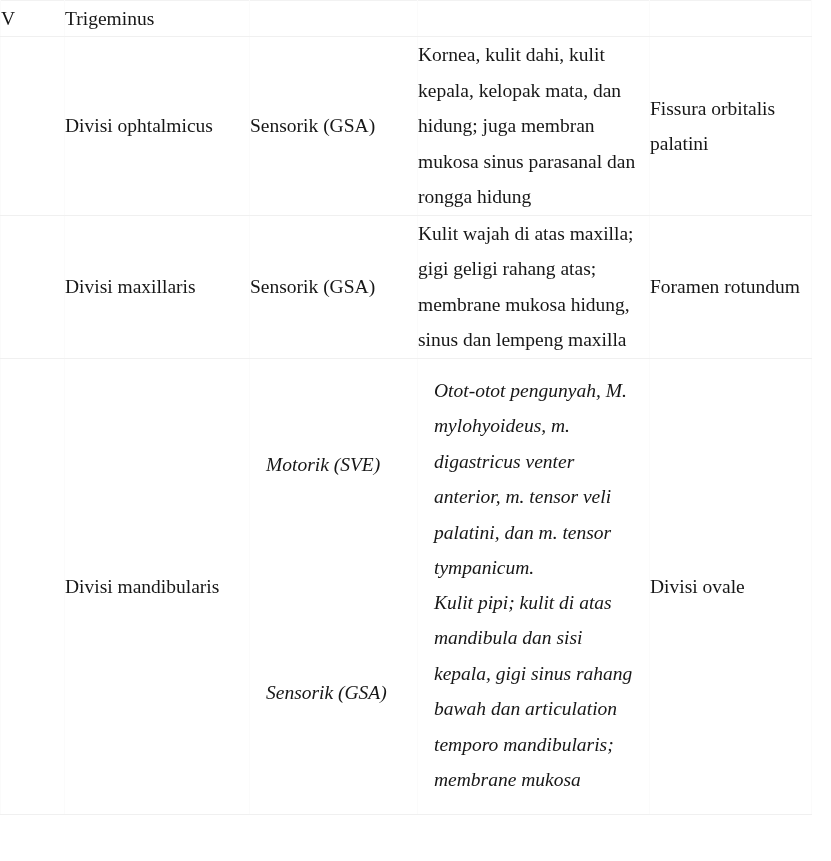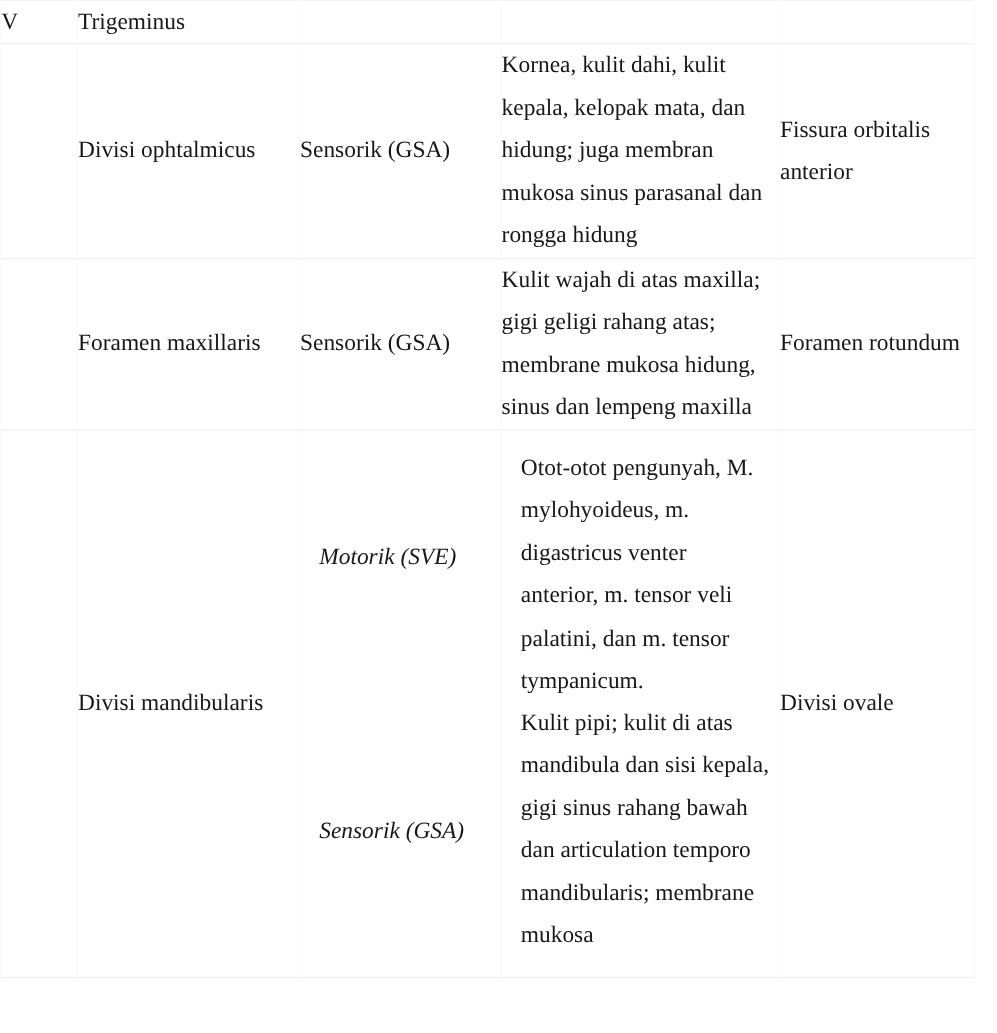--- a/index.html
+++ b/index.html
@@ -96,43 +96,43 @@
       <td class="cell-pad-3"></td>
       <td class="cell-pad-4"></td>
       <td class="cell-pad-5"></td>
     </tr>
 
     <tr>
       <td class="cell-pad num-cell"></td>
       <td class="cell-pad-2 mid">Divisi ophtalmicus</td>
       <td class="cell-pad-3 mid">Sensorik (GSA)</td>
       <td class="cell-pad-4 mid">Kornea, kulit dahi, kulit kepala, kelopak mata, dan hidung; juga membran mukosa sinus parasanal dan rongga hidung</td>
-      <td class="cell-pad-5 mid">Fissura orbitalis anterior</td>
+      <td class="cell-pad-5 mid">Fissura orbitalis palatini</td>
     </tr>
 
     <tr>
       <td class="cell-pad num-cell"></td>
-      <td class="cell-pad-2 mid">Foramen maxillaris</td>
+      <td class="cell-pad-2 mid">Divisi maxillaris</td>
       <td class="cell-pad-3 mid">Sensorik (GSA)</td>
       <td class="cell-pad-4 mid">Kulit wajah di atas maxilla; gigi geligi rahang atas; membrane mukosa hidung, sinus dan lempeng maxilla</td>
       <td class="cell-pad-5 mid">Foramen rotundum</td>
     </tr>
 
     <tr>
       <td class="cell-pad num-cell"></td>
       <td class="cell-pad-2 mid">Divisi mandibularis</td>
       <td style="padding:0;">
         <div class="subrow">
           <div class="sub-type sub-motor-type">Motorik (SVE)</div>
         </div>
         <div class="subrow">
           <div class="sub-type sub-sensor-type">Sensorik (GSA)</div>
         </div>
       </td>
-      <td style="padding:0;">
+      <td style="padding:0;font-style:italic;">
         <div class="sub-desc sub-motor-desc">Otot-otot pengunyah, M. mylohyoideus, m. digastricus venter anterior, m. tensor veli palatini, dan m. tensor tympanicum.</div>
         <div class="sub-desc sub-sensor-desc">Kulit pipi; kulit di atas mandibula dan sisi kepala, gigi sinus rahang bawah dan articulation temporo mandibularis; membrane mukosa</div>
       </td>
       <td class="cell-pad-5 mid">Divisi ovale</td>
     </tr>
 
   </tbody>
 </table>
 </div>
 

